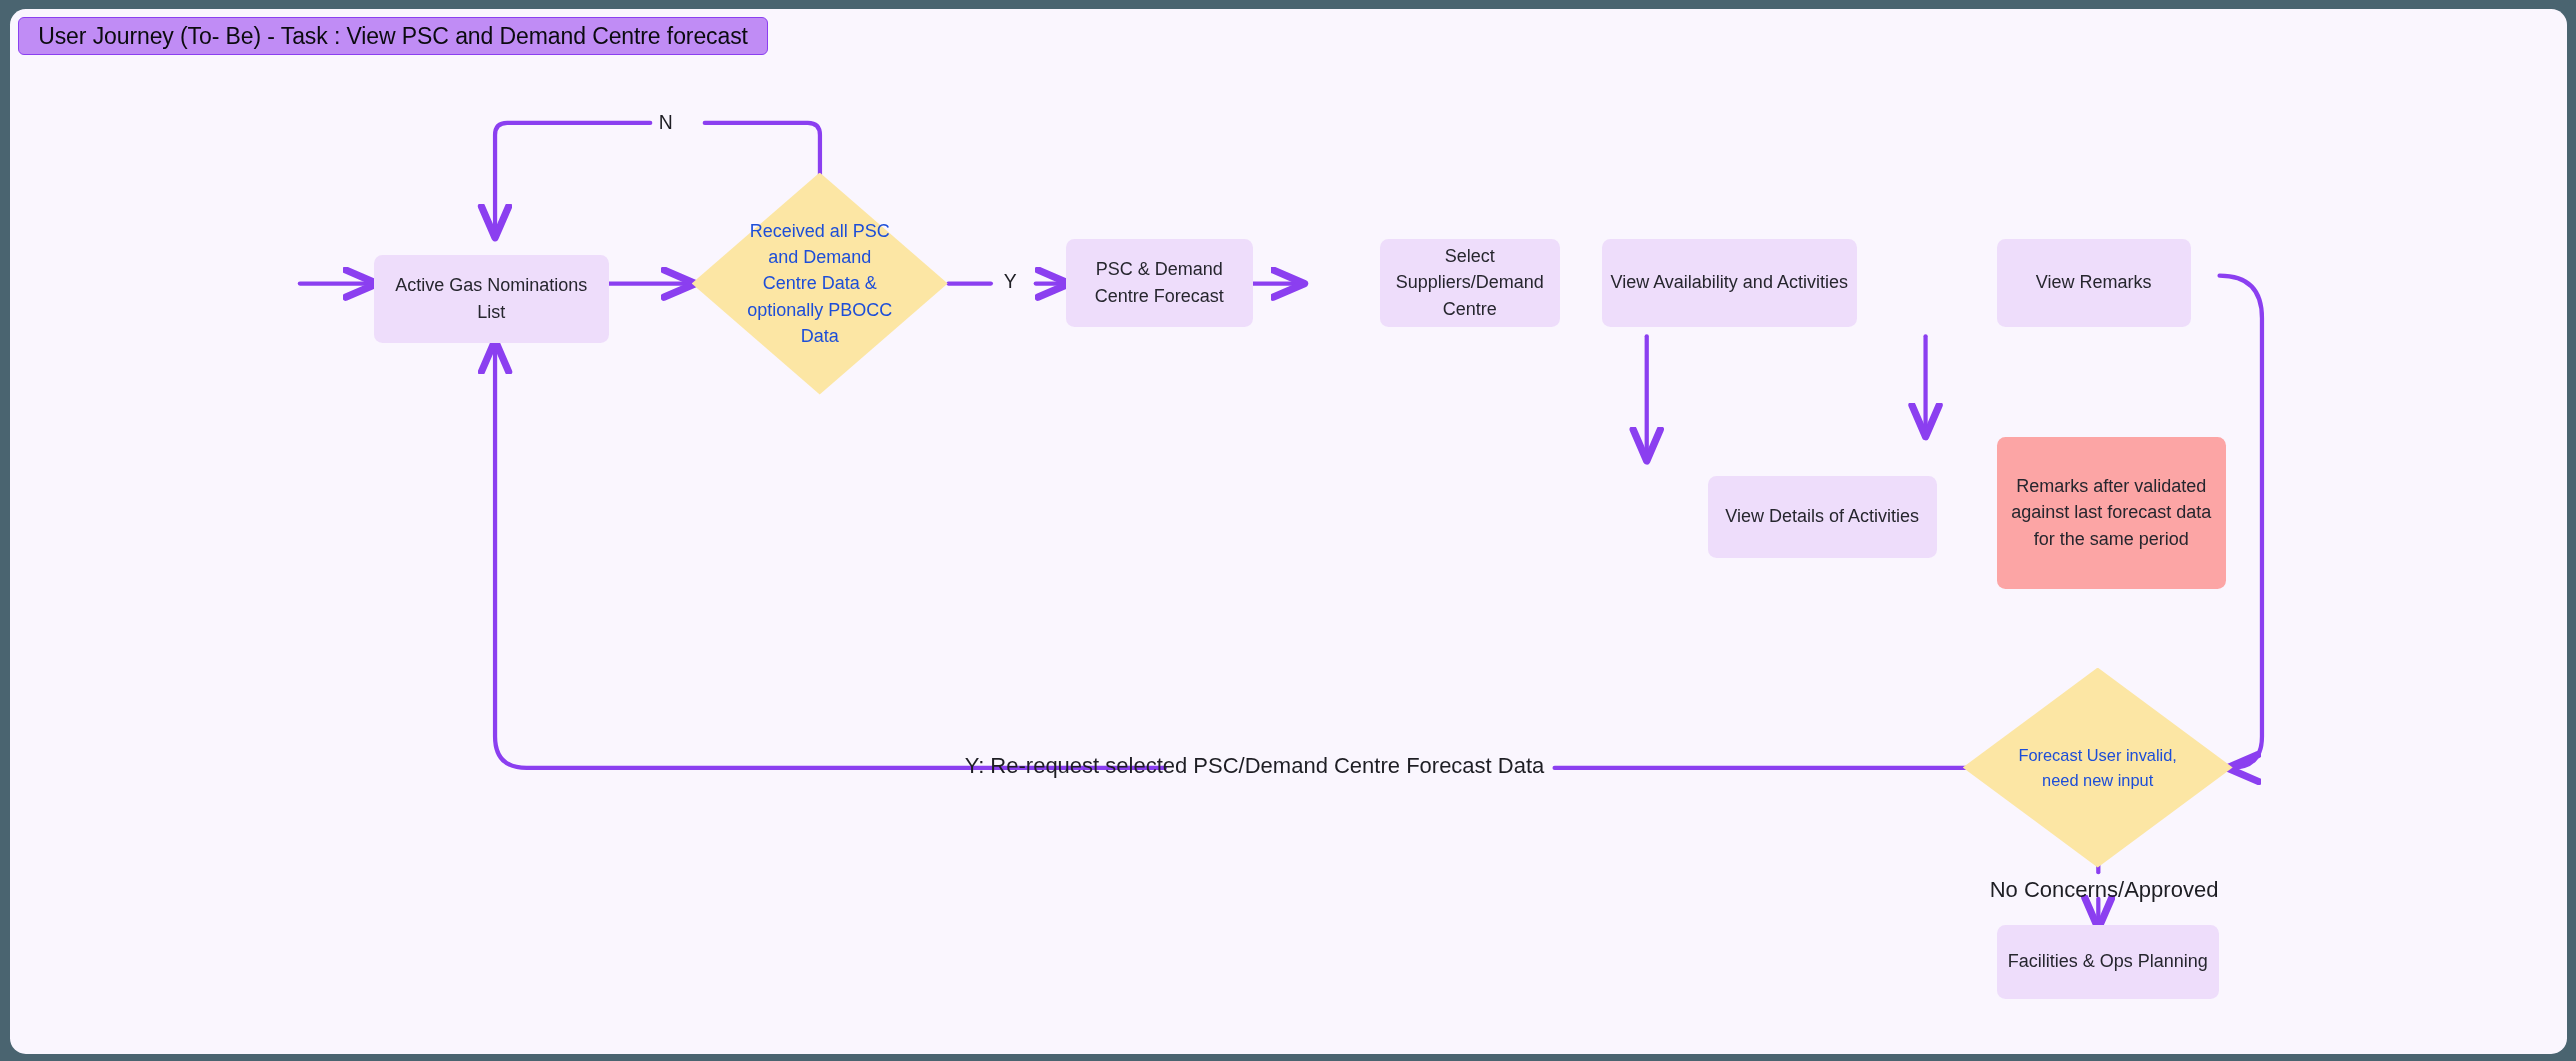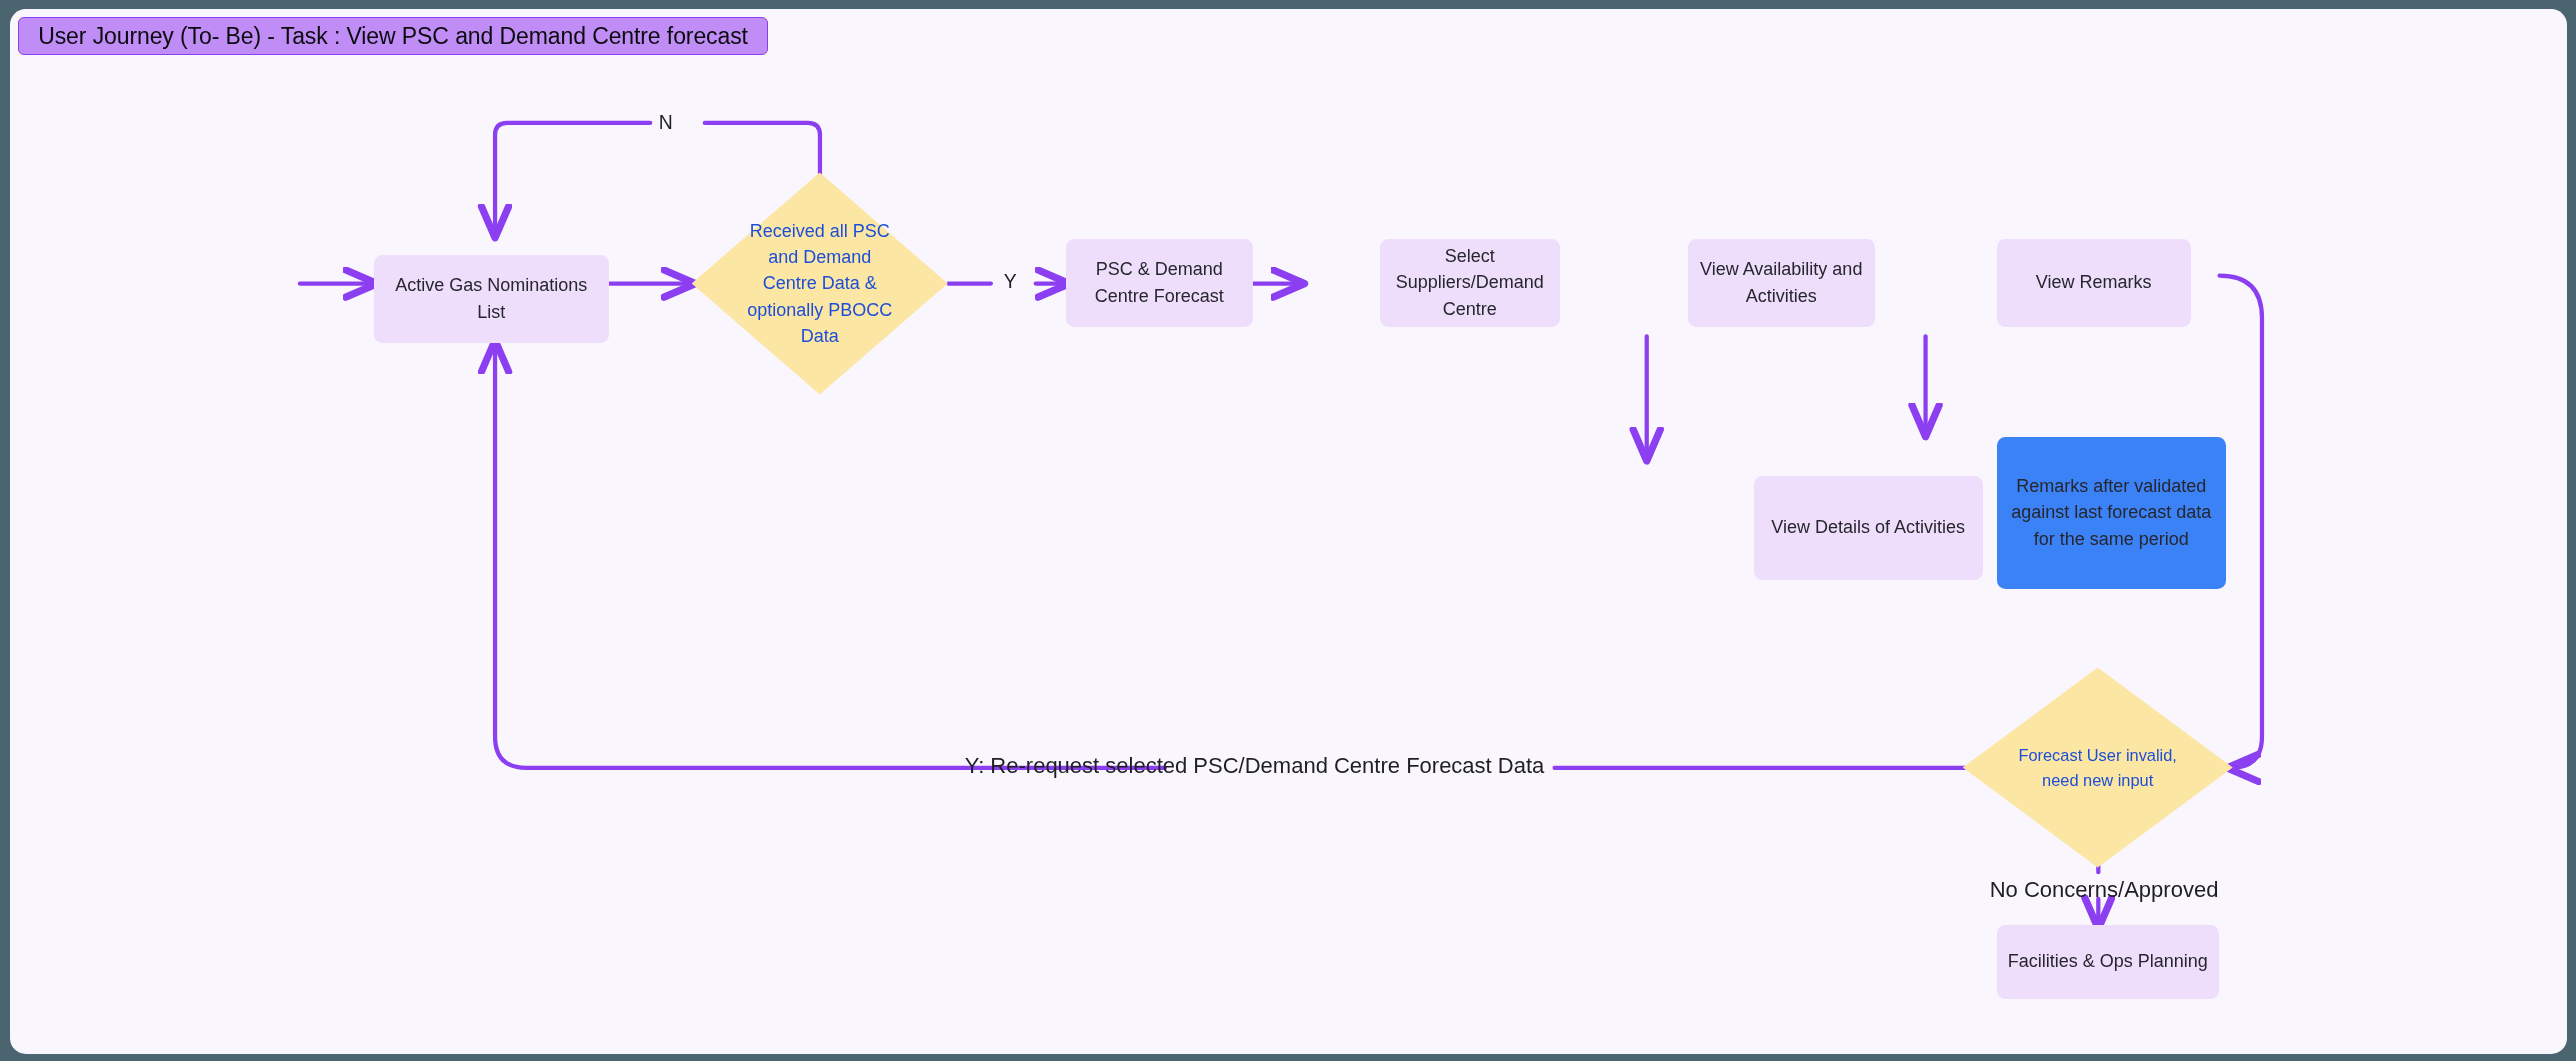--- a/index.html
+++ b/index.html
@@ -73,21 +73,21 @@
     border-radius: 8.5px;
     color: #26262e;
     line-height: 1.45;
   }
   .node.proc {
     background: #eeddfb;
     font-size: 18px;
     padding: 4.8px 8.5px;
   }
   .node.note {
-    background: #3b82f6;
+    background: #fca5a5;
     font-size: 18px;
     padding: 4.8px 9.7px;
   }
 
   .diamond {
     position: absolute;
     display: flex;
     align-items: center;
     justify-content: center;
   }
@@ -173,25 +173,25 @@
 
       <div class="diamond big" style="left:682px; top:164px; width:256px; height:222px;">
         <div class="dshape"></div>
         <div class="dtext">Received all PSC and Demand Centre Data &amp; optionally PBOCC Data</div>
       </div>
 
       <div class="node proc" style="left:1056px; top:230px; width:187px; height:88px;">PSC &amp; Demand Centre Forecast</div>
 
       <div class="node proc" style="left:1370px; top:230px; width:180px; height:88px;">Select Suppliers/Demand Centre</div>
 
-      <div class="node proc" style="left:1678px; top:230px; width:187px; height:88px;">View Availability and Activities</div>
+      <div class="node proc" style="left:1592px; top:230px; width:255px; height:88px;">View Availability and Activities</div>
 
       <div class="node proc" style="left:1987px; top:230px; width:194px; height:88px;">View Remarks</div>
 
-      <div class="node proc" style="left:1744px; top:467px; width:229px; height:104px;">View Details of Activities</div>
+      <div class="node proc" style="left:1698px; top:467px; width:229px; height:82px;">View Details of Activities</div>
 
       <div class="node note" style="left:1987px; top:428px; width:229px; height:152px;">Remarks after validated against last forecast data for the same period</div>
 
       <div class="diamond" style="left:1953px; top:659px; width:270px; height:200px;">
         <div class="dshape"></div>
         <div class="dtext">Forecast User invalid, need new input</div>
       </div>
 
       <div class="node proc" style="left:1987px; top:916px; width:222px; height:74px;">Facilities &amp; Ops Planning</div>
 

